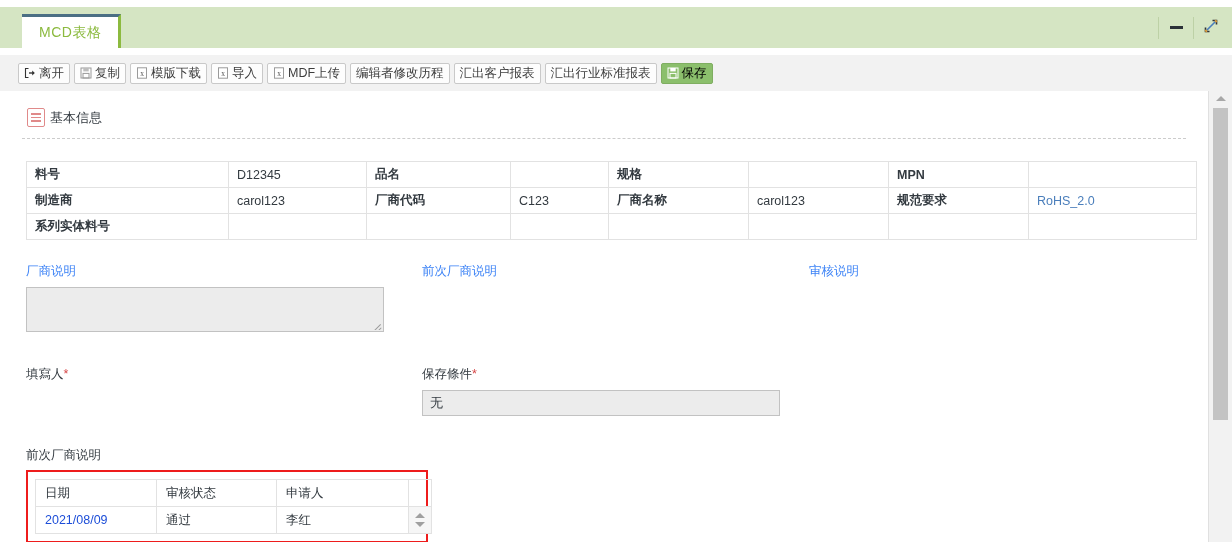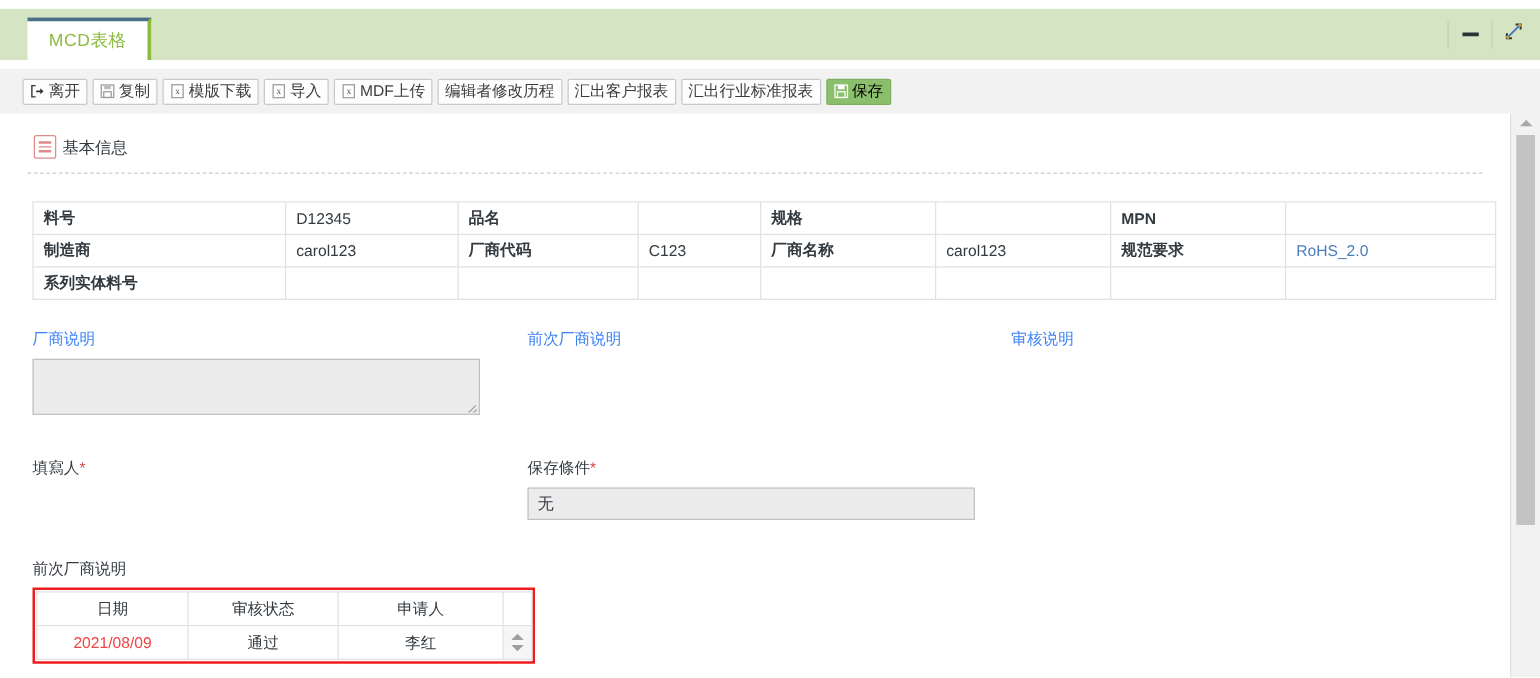--- a/index.html
+++ b/index.html
@@ -201,42 +201,41 @@
   
   .rec-wrap {
     position: absolute; left: 26px; top: 356px;
   }
   .rec-lbl {
     font-size: 12.5px; color: #333a40;
     display: block; margin-bottom: 6px;
   }
   .rec-box {
     border: 2px solid #ee1c1c;
-    padding: 1px;
+    padding: 7px;
     width: 402px;
     background: #ffffff;
-    text-align: center;
   }
   .rec-table {
     border-collapse: collapse;
     table-layout: fixed;
     width: 396px;
     font-size: 12.5px;
   }
   .rec-table td {
     border: 1px solid #e2e2e2;
     height: 27px;
     padding: 0 9px;
     color: #333a40;
     vertical-align: middle;
     white-space: nowrap;
     overflow: hidden;
   }
   .rec-table td.head { color: #333a40; }
-  .rec-table a.link { color: #ef4444; text-decoration: none; }
+  .rec-table a.link { color: #1d4ed8; text-decoration: none; }
   .spin-cell {
     padding: 0 !important;
     background: #f6f6f6;
   }
   .spin {
     display: flex; flex-direction: column;
     align-items: center; justify-content: center;
     height: 100%; gap: 4px;
   }
   .tri-up, .tri-dn {

